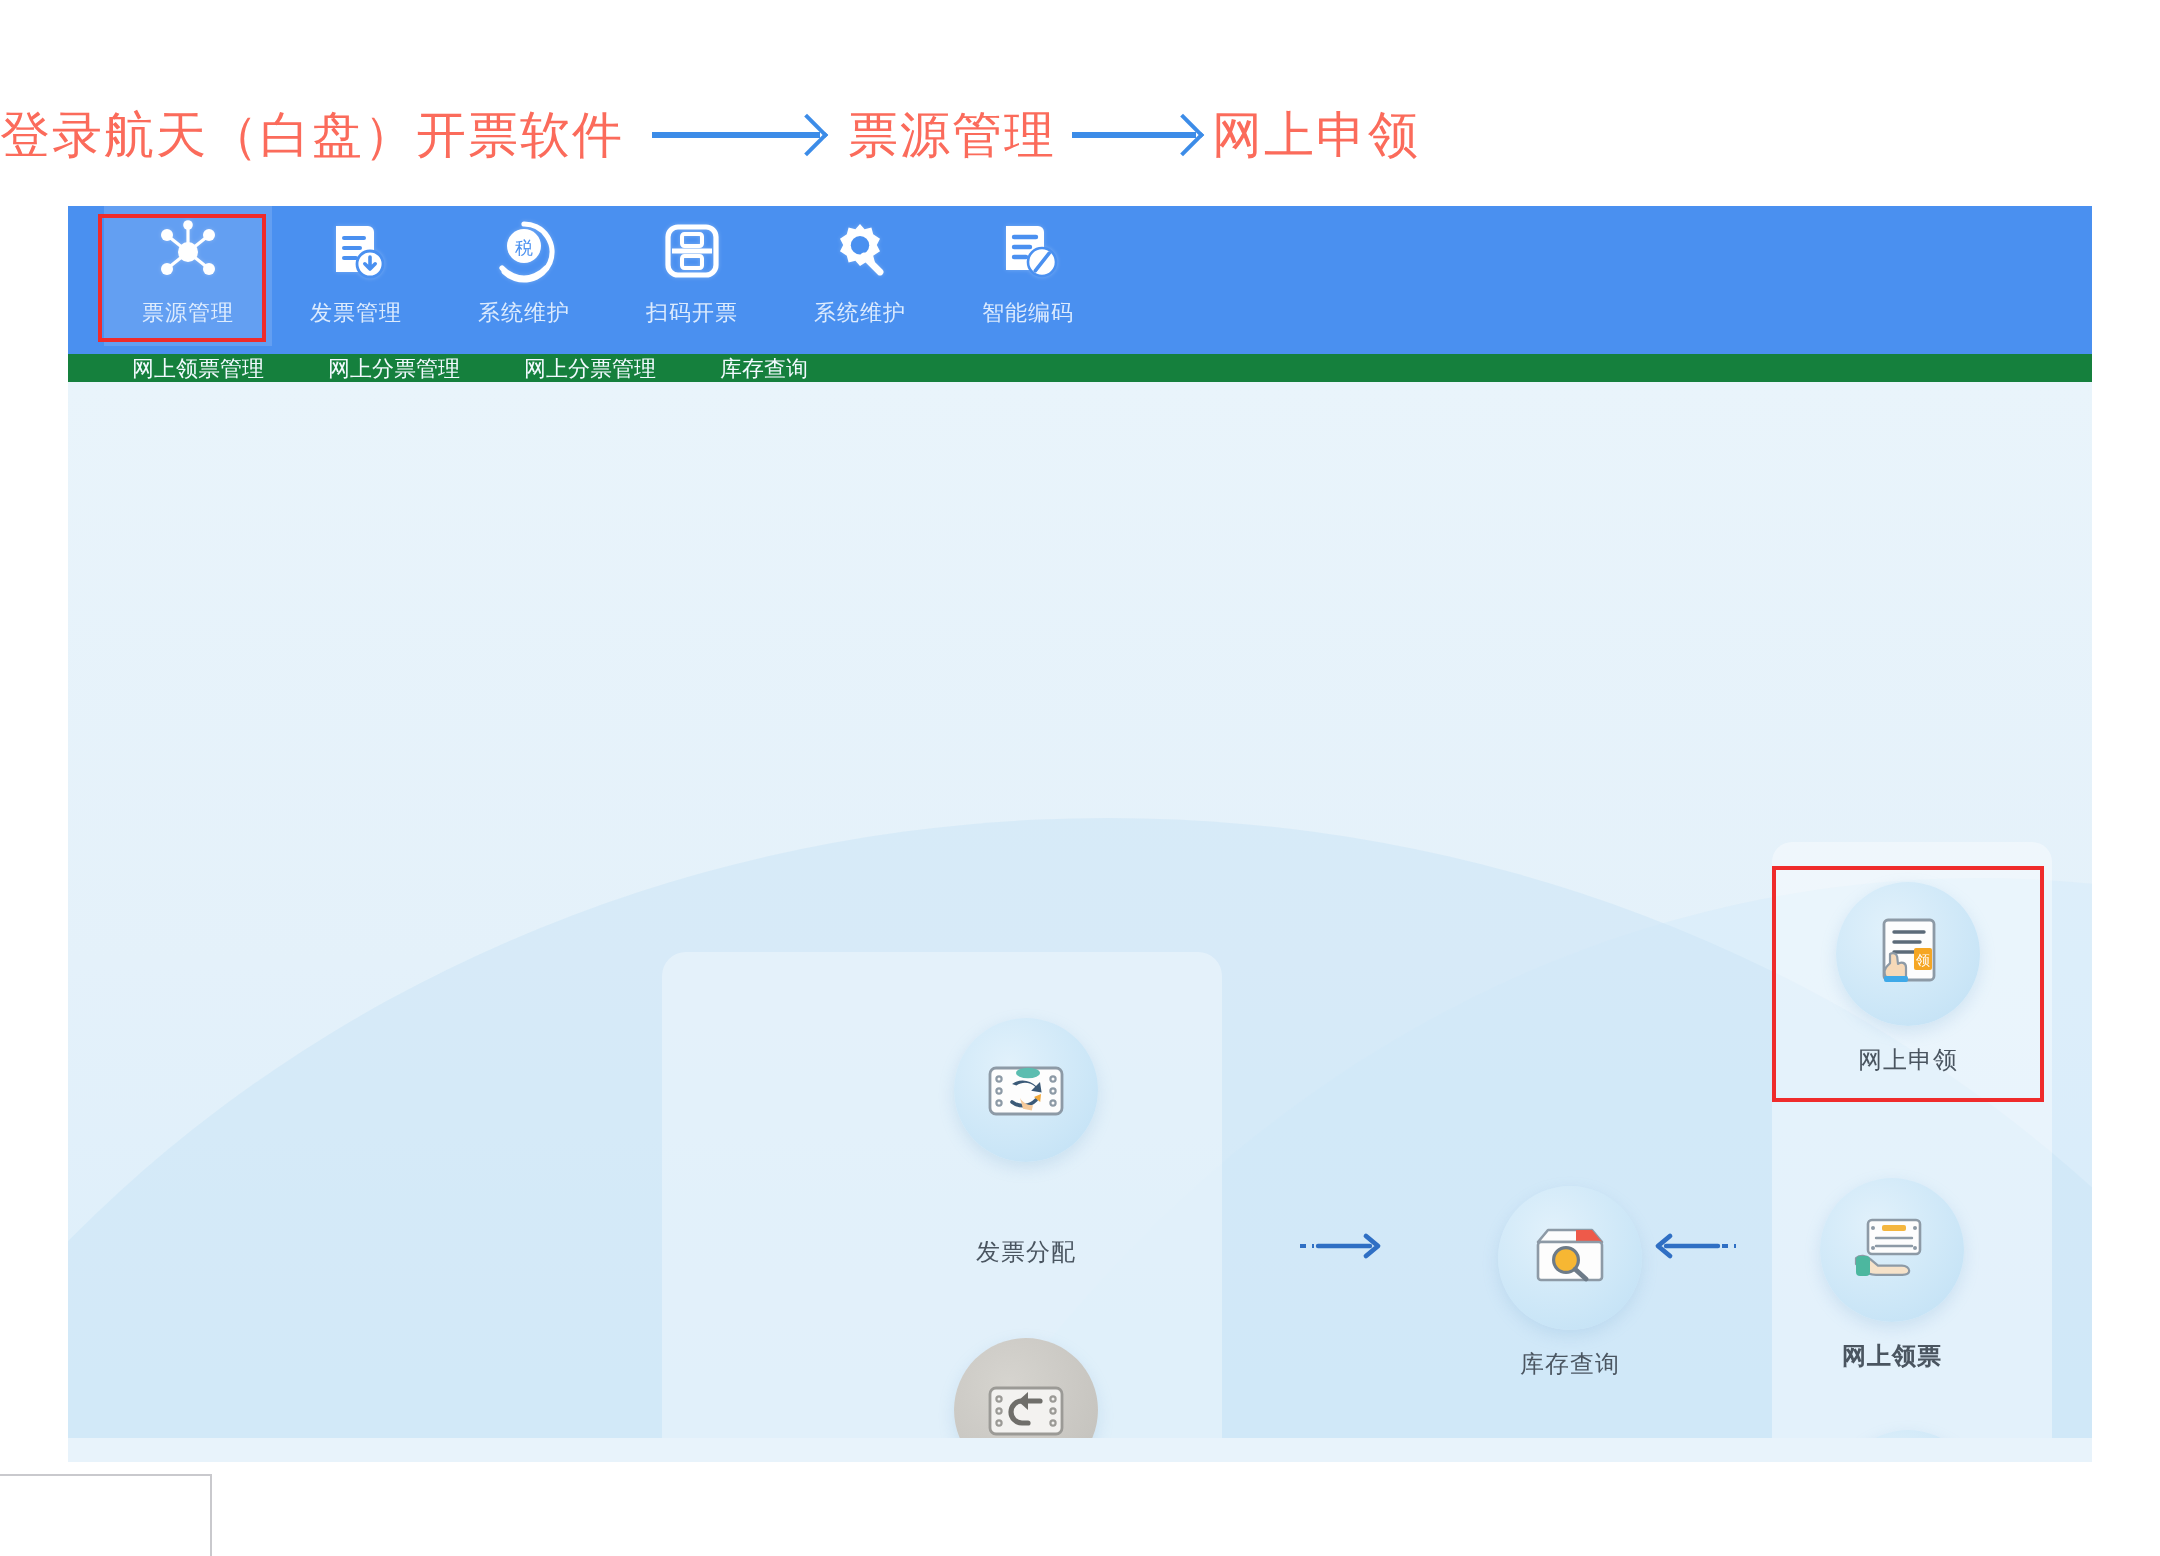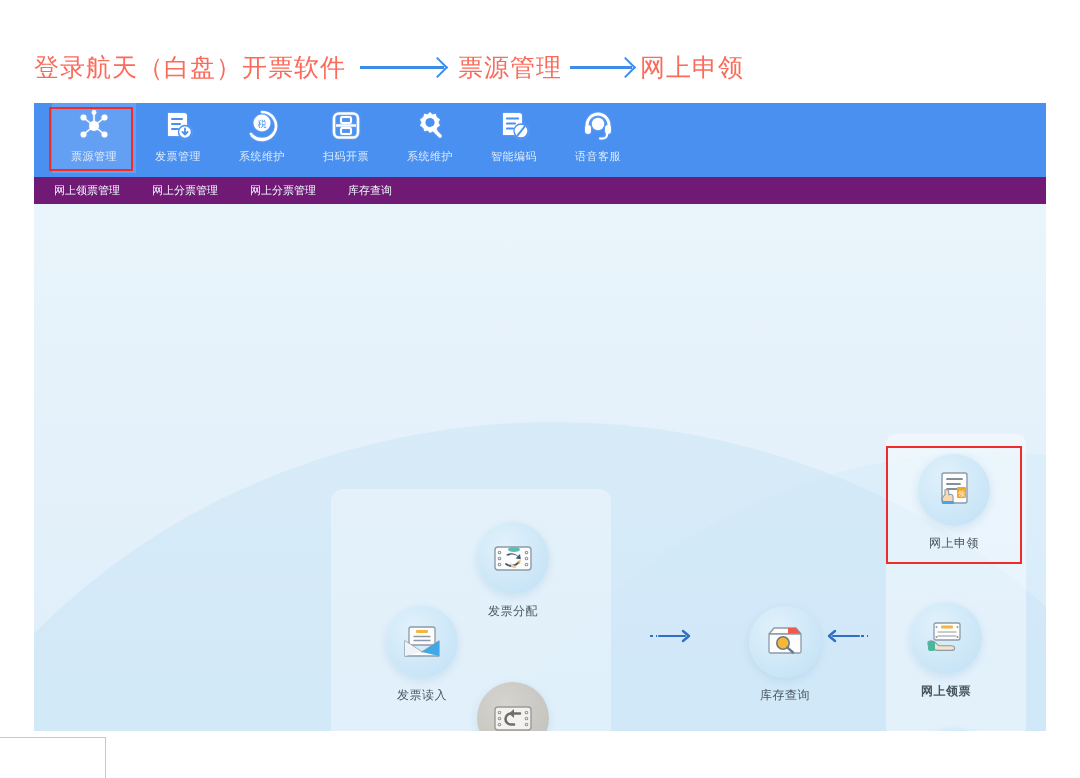--- a/index.html
+++ b/index.html
@@ -7,21 +7,21 @@
     width:1080px;height:778px;
     background:#ffffff;
     font-family:"DejaVu Sans","Liberation Sans",sans-serif;
     overflow:hidden;
     position:relative;
   }
 
   
   #annotation{
     position:absolute; left:0; top:38px; width:908px; height:58px;
-    display:flex; align-items:center; padding-left:34px;
+    display:flex; align-items:center; 
     box-sizing:border-box;
   }
   .ann-text{
     color:#fb6b5b;
     font-size:25px;
     letter-spacing:1px;
     white-space:nowrap;
     font-family:"DejaVu Sans","Liberation Sans",sans-serif;
   }
   .ann-arrow{
@@ -89,24 +89,24 @@
     position:absolute;
     left:15px; top:4px;
     width:84px; height:64px;
     border:2px solid #ef2b2b;
     box-sizing:border-box;
     pointer-events:none;
   }
 
   
   #submenu{
-    height:27px;
-    background:#701a75;
+    height:14px;
+    background:#15803d;
     display:flex; align-items:center;
-    padding-left:20px;
+    padding-left:32px;
     box-sizing:border-box;
   }
   .sm-item{
     font-size:11px;
     color:#f2faff;
     margin-right:32px;
     white-space:nowrap;
     cursor:pointer;
     filter:blur(.3px);
   }
@@ -298,50 +298,38 @@
               <line x1="10" y1="14.5" x2="18" y2="14.5"></line>
             <line x1="10" y1="19.5" x2="16" y2="19.5"></line>
           </g>
           <circle cx="24" cy="22" r="7" fill="#ffffff" stroke="#4a90f0" stroke-width="1.3"></circle>
           <path d="M27.6 17.6L20.6 26.4" stroke="#4a90f0" stroke-width="1.8" stroke-linecap="round"></path>
         </svg>
       </span>
       <span class="tb-label">智能编码</span>
     </div>
 
-    <div class="tb-item">
-      <span class="tb-icon">
-        <svg viewBox="0 0 34 34" xmlns="http://www.w3.org/2000/svg">
-          <path d="M6 19v-3a11 11 0 0 1 22 0v3" fill="none" stroke="#ffffff" stroke-width="2.8" stroke-linecap="round"></path>
-          <rect x="4" y="16" width="6" height="9" rx="3" fill="#ffffff"></rect>
-          <rect x="24" y="16" width="6" height="9" rx="3" fill="#ffffff"></rect>
-          <circle cx="17" cy="15" r="6.2" fill="#ffffff"></circle>
-          <path d="M26 24v1.5a4 4 0 0 1-4 4h-3" fill="none" stroke="#ffffff" stroke-width="2.2" stroke-linecap="round"></path>
-        </svg>
-      </span>
-      <span class="tb-label">语音客服</span>
-    </div>
 
     <div id="tb-highlight"></div>
   </div>
 
   <div id="submenu">
     <span class="sm-item">网上领票管理</span>
     <span class="sm-item">网上分票管理</span>
     <span class="sm-item">网上分票管理</span>
     <span class="sm-item">库存查询</span>
   </div>
 
   <div id="content">
     <div id="wave"></div>
     <div id="wave2"></div>
 
     <div id="left-panel"></div>
 
-    <div class="node" style="left:424px; top:318px;">
+    <div class="node" style="left:424px; top:318px;gap:28px;">
       <span class="bubble">
         <svg viewBox="0 0 46 46" xmlns="http://www.w3.org/2000/svg">
           <rect x="5" y="12" width="36" height="23" rx="3" fill="#fdfdfd" stroke="#8d9aa6" stroke-width="1.4"></rect>
           <g fill="none" stroke="#8d9aa6" stroke-width="1.1">
             <circle cx="9.5" cy="17.5" r="1.3"></circle>
               <circle cx="9.5" cy="23.5" r="1.3"></circle>
               <circle cx="9.5" cy="29.5" r="1.3"></circle>
             <circle cx="36.5" cy="17.5" r="1.3"></circle>
               <circle cx="36.5" cy="23.5" r="1.3"></circle>
               <circle cx="36.5" cy="29.5" r="1.3"></circle>
@@ -349,36 +337,20 @@
           <ellipse cx="24" cy="14.5" rx="6" ry="2.6" fill="#5bbdb0"></ellipse>
           <path d="M16 20c4-3 9-2 12 1l2-2 .8 5.2-5.2-.8 2-2c-2.4-2.2-6.3-2.8-9.4-.6z" fill="#3b5a78"></path>
           <path d="M16 29c4 3 9 2 12-1" fill="none" stroke="#3b5a78" stroke-width="1.8" stroke-linecap="round"></path>
           <path d="M27 26.5l3.5-1.5-.4 4z" fill="#f2a93b"></path>
           <path d="M20 27c1.5 2.5 4 3.8 6.5 3.6l-.6 2.6-4.4-.8z" fill="#f5c99a"></path>
         </svg>
       </span>
       <span class="nlabel">发票分配</span>
     </div>
 
-    <div class="node" style="left:333px; top:402px;">
-      <span class="bubble">
-        <svg viewBox="0 0 46 46" xmlns="http://www.w3.org/2000/svg">
-          <rect x="10" y="8" width="26" height="18" rx="2" fill="#fdfdfd" stroke="#8d9aa6" stroke-width="1.3"></rect>
-          <rect x="17" y="11" width="12" height="3" rx="1" fill="#f4b63f"></rect>
-          <g stroke="#8d9aa6" stroke-width="1.3" stroke-linecap="round">
-            <line x1="15" y1="17.5" x2="31" y2="17.5"></line>
-              <line x1="15" y1="21.5" x2="31" y2="21.5"></line>
-          </g>
-          <path d="M6 22l17 11 17-11v15H6z" fill="#ffffff" stroke="#8d9aa6" stroke-width="1.3" stroke-linejoin="round"></path>
-          <path d="M23 33l17-11v15z" fill="#3fa9e8"></path>
-          <path d="M6 22l17 11-17 4z" fill="#eef4f8"></path>
-        </svg>
-      </span>
-      <span class="nlabel">发票读入</span>
-    </div>
 
     <div class="node disabled" style="left:424px; top:478px;">
       <span class="bubble">
         <svg viewBox="0 0 46 46" xmlns="http://www.w3.org/2000/svg">
           <rect x="5" y="12" width="36" height="23" rx="3" fill="#f3f2f0" stroke="#9b9a96" stroke-width="1.4"></rect>
           <g fill="none" stroke="#9b9a96" stroke-width="1.1">
             <circle cx="9.5" cy="17.5" r="1.3"></circle>
               <circle cx="9.5" cy="23.5" r="1.3"></circle>
               <circle cx="9.5" cy="29.5" r="1.3"></circle>
             <circle cx="36.5" cy="17.5" r="1.3"></circle>

